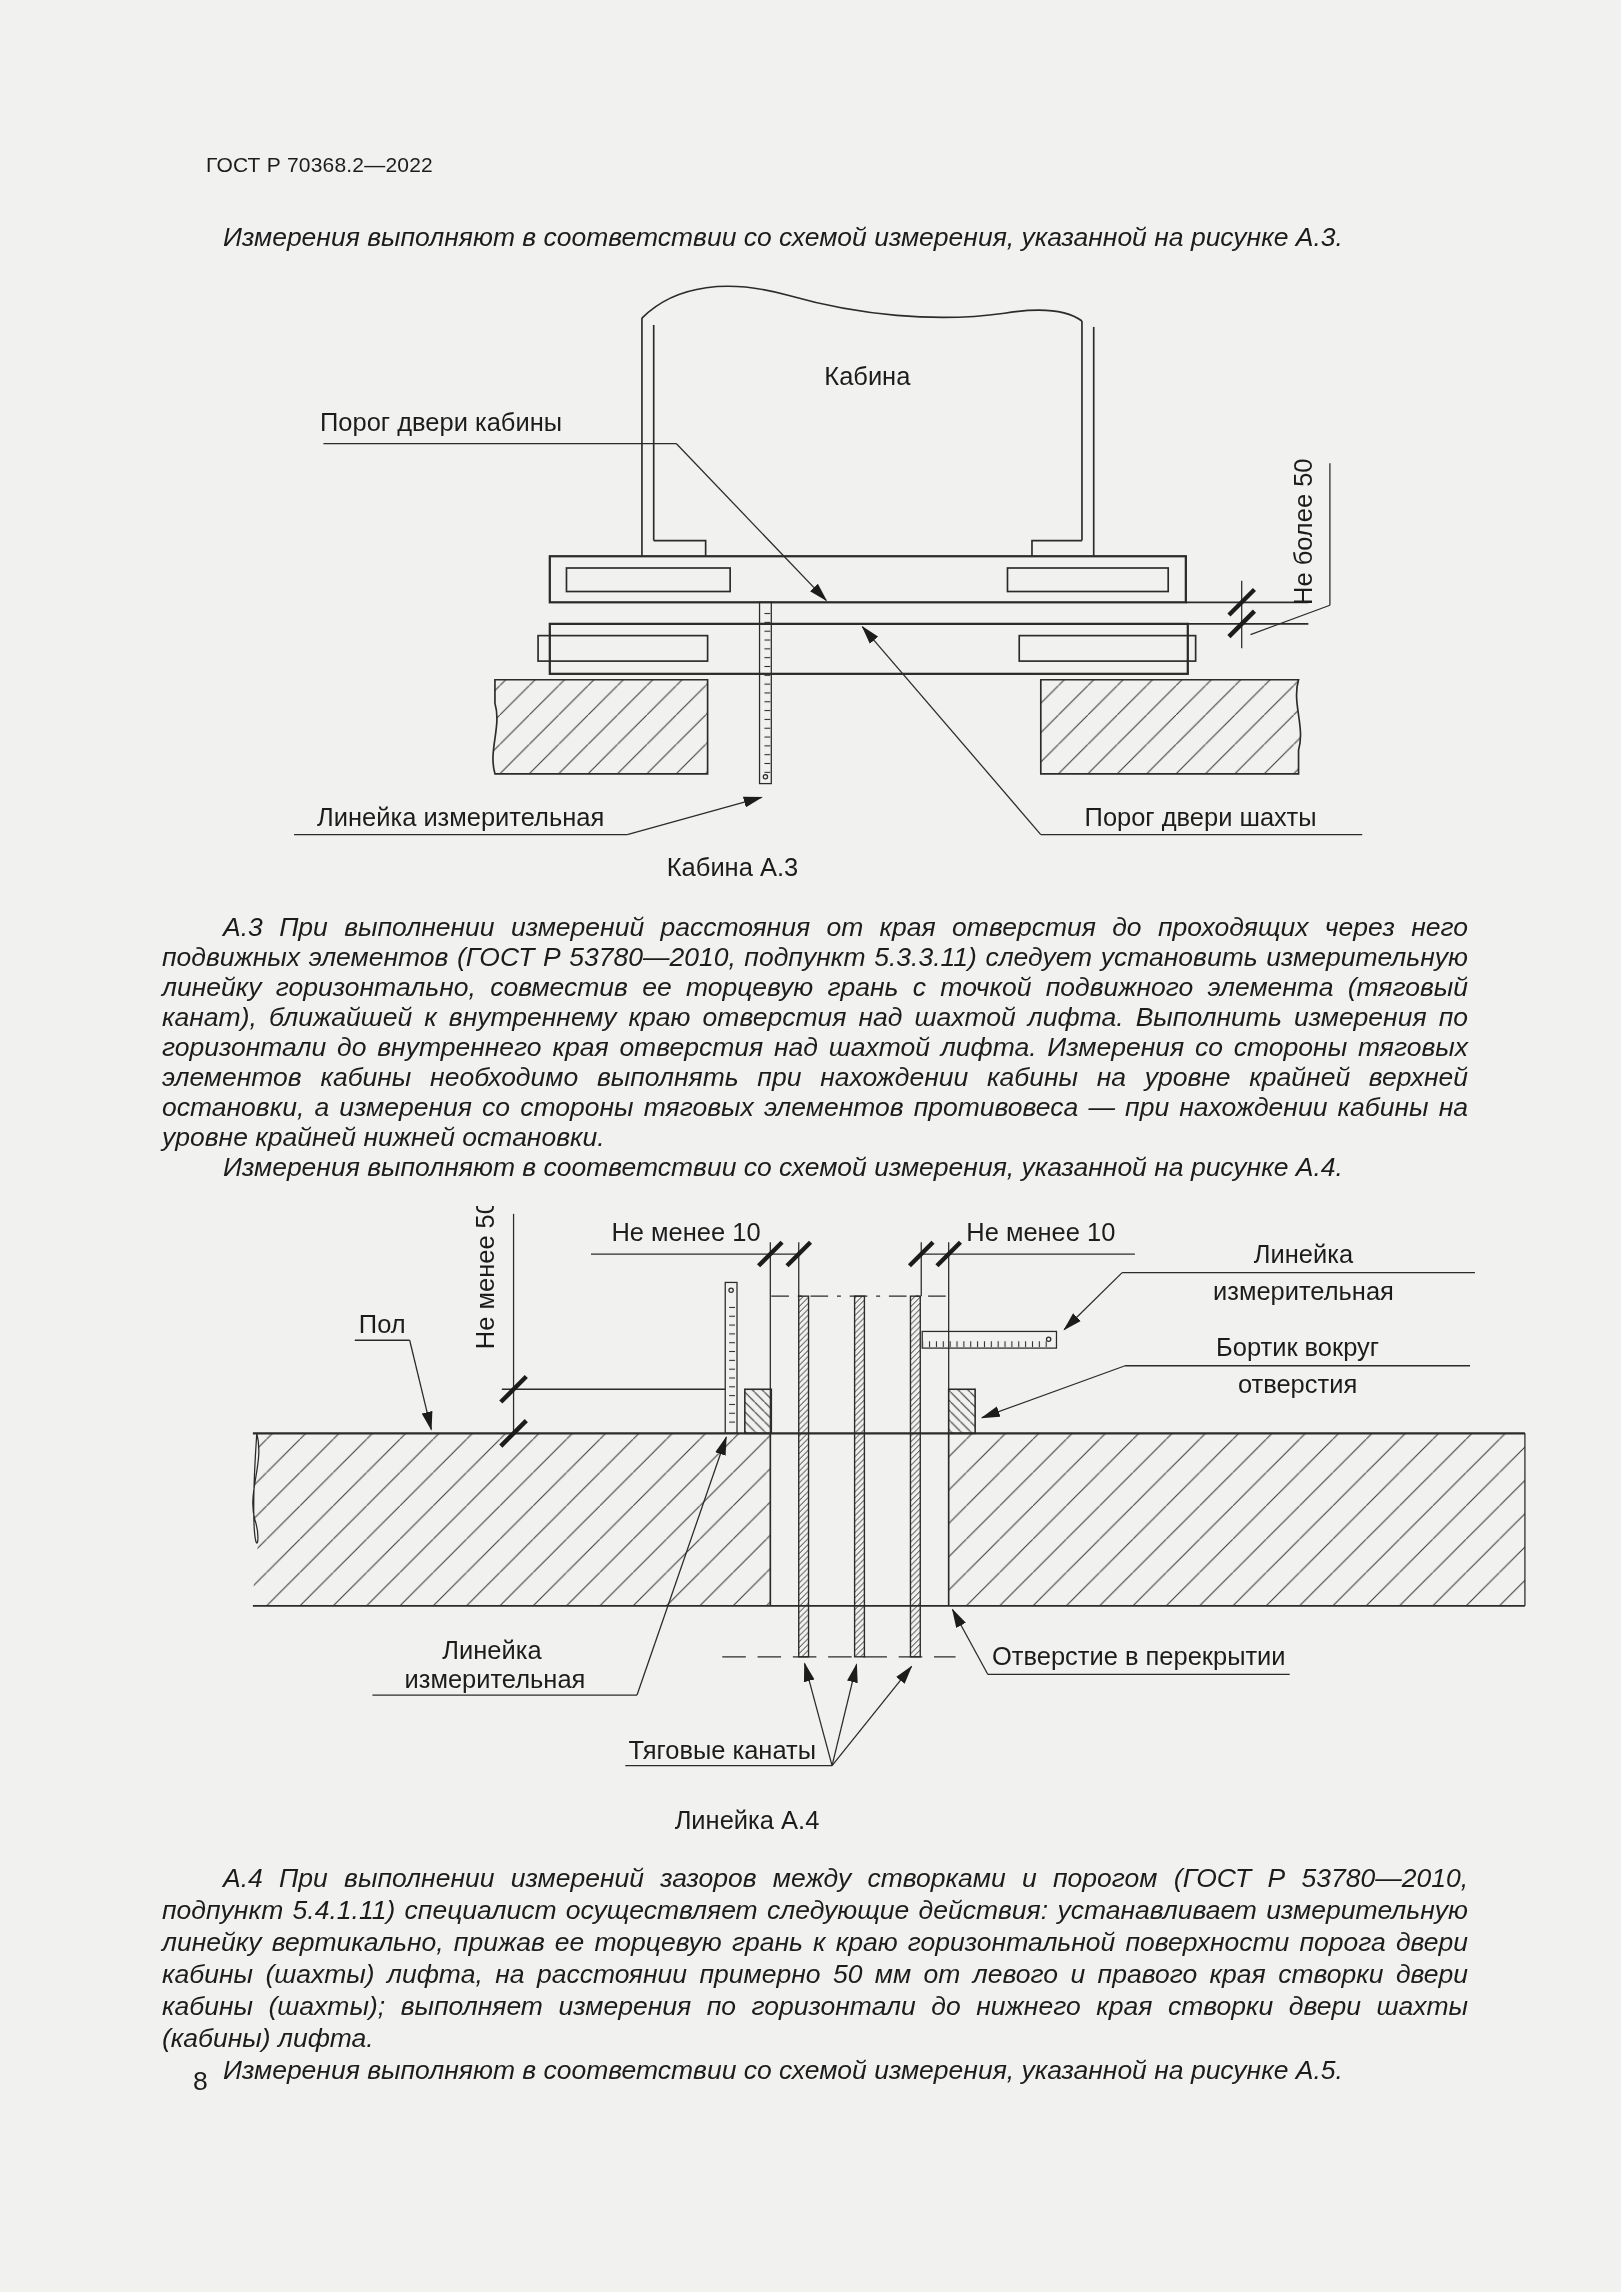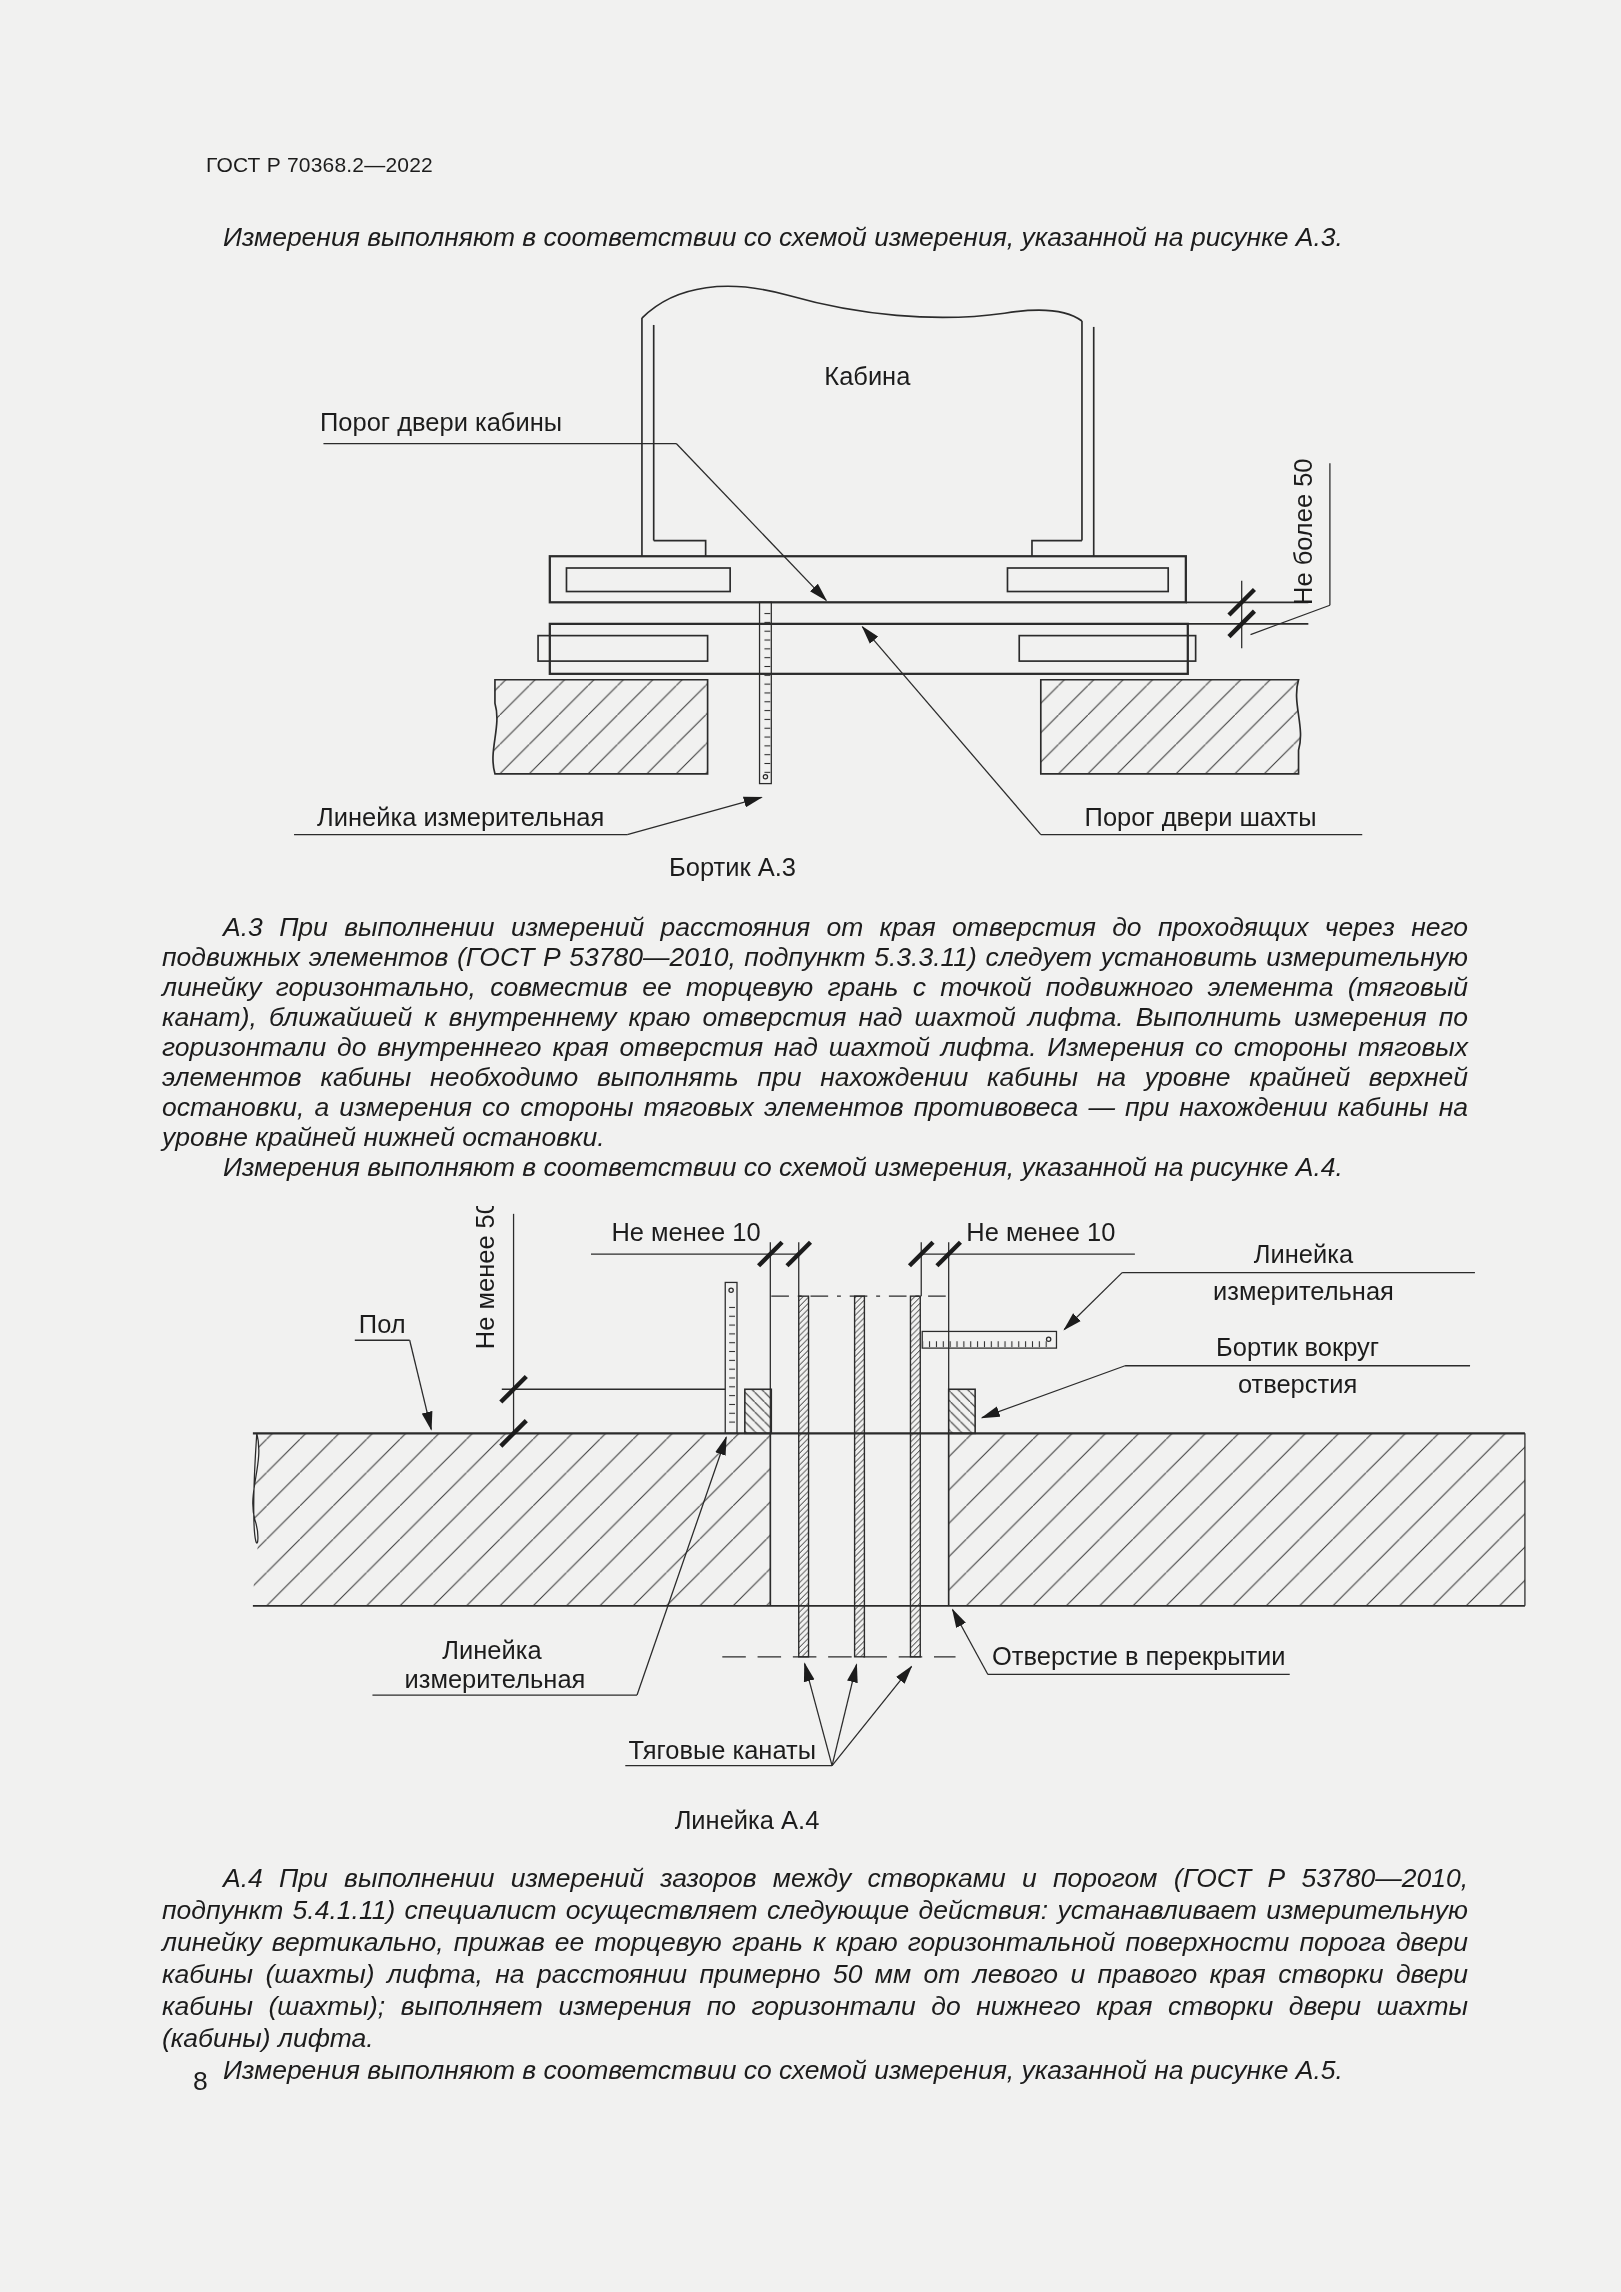--- a/index.html
+++ b/index.html
@@ -128,21 +128,21 @@
     <g>
       <line class="thin" x1="1267" y1="313" x2="1267" y2="382"></line>
       <line class="slash" x1="1254" y1="348" x2="1280" y2="322"></line>
       <line class="slash" x1="1254" y1="370" x2="1280" y2="344"></line>
       <line class="thin" x1="1357" y1="193" x2="1357" y2="338"></line>
       <line class="thin" x1="1276" y1="368" x2="1357" y2="338"></line>
       <text x="1339" y="263" text-anchor="middle" transform="rotate(-90 1339 263)">Не более 50</text>
     </g>
   </svg>
 
-  <div class="caption" style="left:162px;top:853px;width:1141px;">Бортик А.3</div>
+  <div class="caption" style="left:162px;top:853px;width:1141px;">Кабина А.3</div>
 
   <div class="para" style="top:912px;">
     <p>А.3  При выполнении измерений расстояния от края отверстия до проходящих через него подвижных элементов (ГОСТ Р 53780—2010, подпункт 5.3.3.11) следует установить измерительную линейку горизонтально, совместив ее торцевую грань с точкой подвижного элемента (тяговый канат), ближайшей к внутреннему краю отверстия над шахтой лифта. Выполнить измерения по горизонтали до внутреннего края отверстия над шахтой лифта. Измерения со стороны тяговых элементов кабины необходимо выполнять при нахождении кабины на уровне крайней верхней остановки, а измерения со стороны тяговых элементов противовеса — при нахождении кабины на уровне крайней нижней остановки.</p>
     <p>Измерения выполняют в соответствии со схемой измерения, указанной на рисунке А.4.</p>
   </div>
 
   <svg style="top:1206px;" width="1621" height="637" viewBox="0 0 1654 650">
     <defs>
       <marker id="arrB" viewBox="0 0 14 8" refX="13" refY="4" markerWidth="15" markerHeight="9" orient="auto">
           <path d="M0,0 L14,4 L0,8 Z" fill="#1c1c1c"></path>

